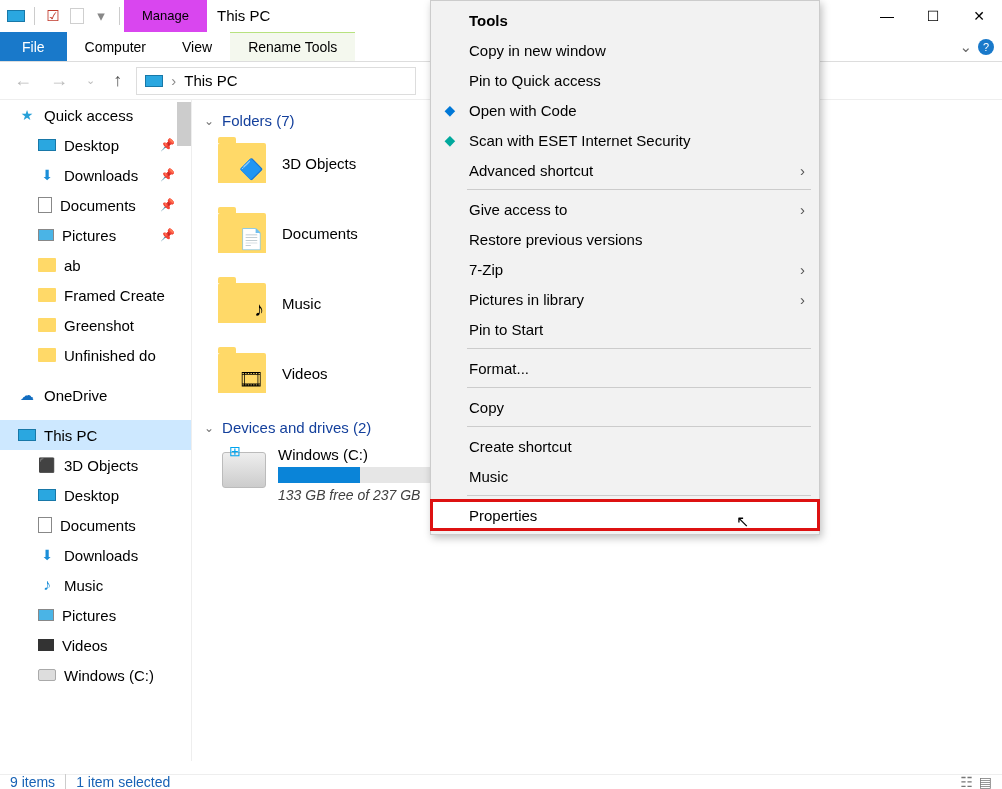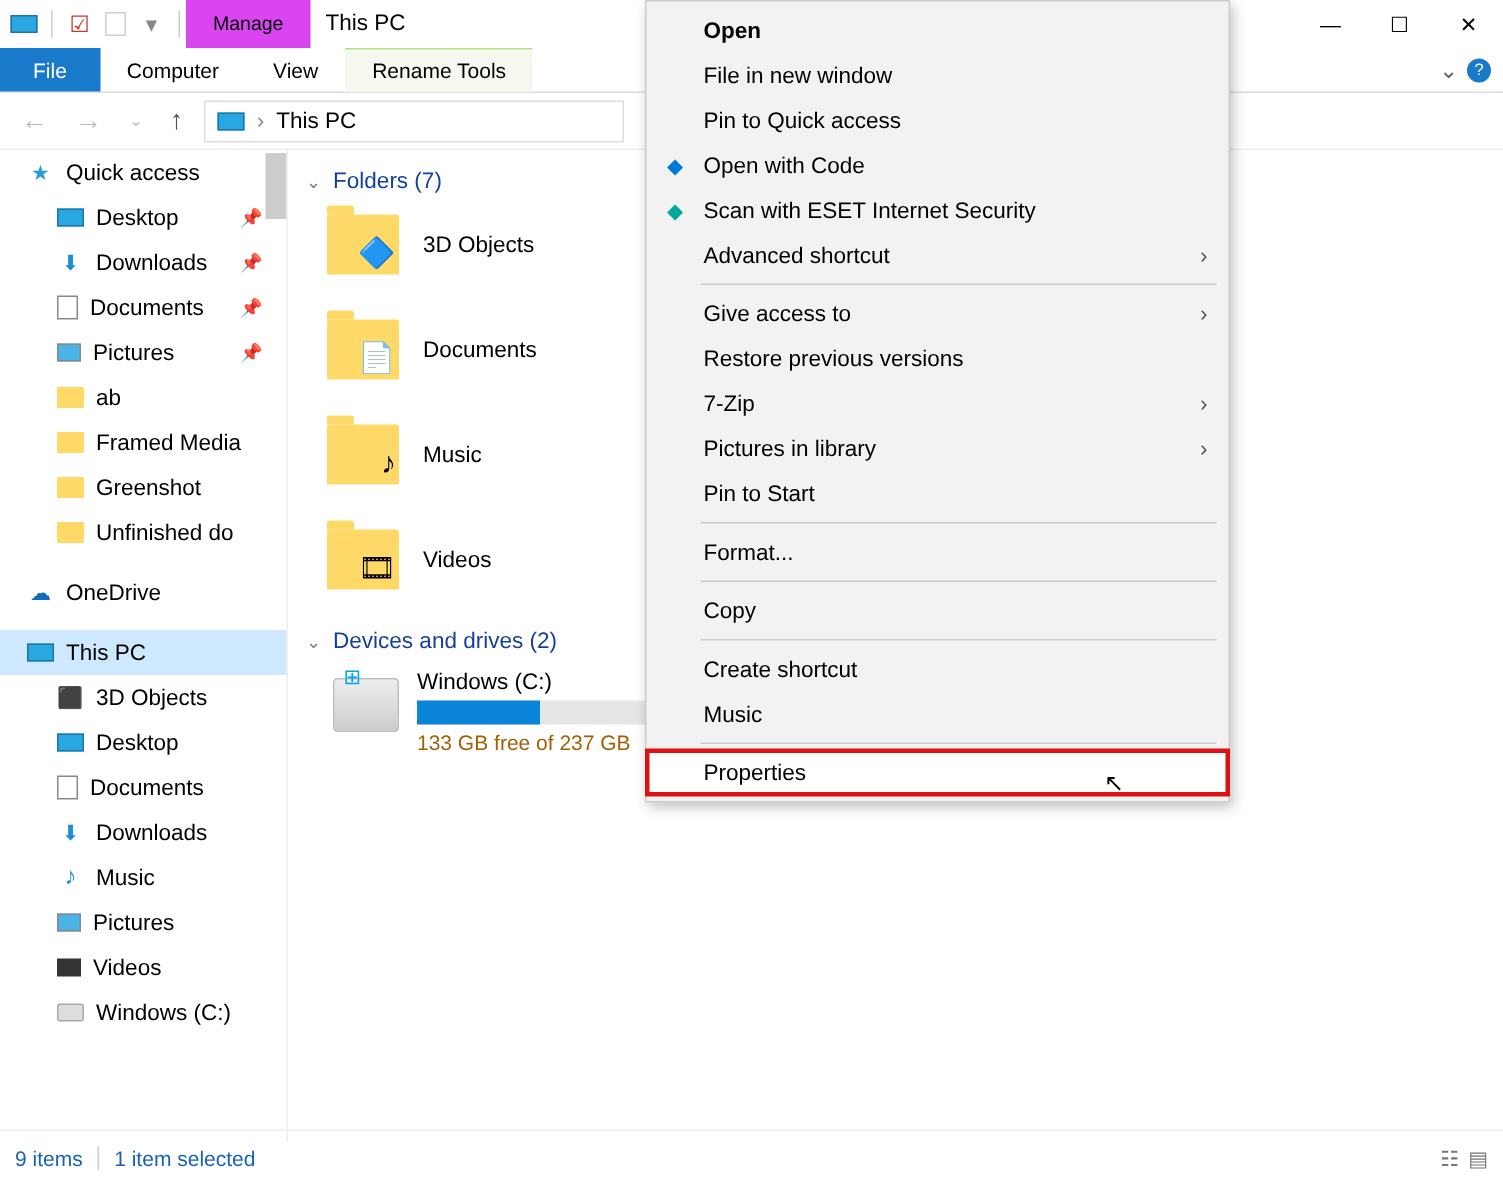--- a/index.html
+++ b/index.html
@@ -52,23 +52,23 @@
 
 .drives { display: flex; gap: 26px; padding-left: 14px; }
 .drive { width: 250px; padding: 4px; }
 .drive.selected { background: #cde8ff; outline: 1px solid #8fc9ff; }
 .drive-body { display: flex; gap: 12px; align-items: flex-start; }
 .drive-icon { width: 44px; height: 36px; background: linear-gradient(#eee,#ccc); border: 1px solid #bbb; border-radius: 3px; margin-top: 6px; position: relative; }
 .drive-icon .win { position:absolute; top:-10px; left:6px; font-size:14px; color:#00a4ef; }
 .drive-info { flex: 1; }
 .drive-bar { height: 16px; background: #e6e6e6; margin: 4px 0; position: relative; }
 .drive-bar .fill { position: absolute; left: 0; top: 0; bottom: 0; background: #0a84d8; }
-.drive-free { color: #a16207; font-size: 14px; }
-
-.statusbar { position: absolute; bottom: 0; left: 0; right: 0; height: 36px; border-top: 1px solid #eee; display: flex; align-items: center; padding: 0 10px; gap: 10px; color: #1862b5; font-size: 14px; }
+.drive-free { color: #404040; font-size: 14px; font-style: italic; }
+
+.statusbar { position: absolute; bottom: 0; left: 0; right: 0; height: 15px; border-top: 1px solid #eee; display: flex; align-items: center; padding: 0 10px; gap: 10px; color: #1862b5; font-size: 14px; }
 .statusbar .sep { width: 1px; height: 16px; background: #ccc; }
 .statusbar .right-icons { margin-left: auto; display: flex; gap: 6px; color: #777; }
 
 
 .context-menu { position: absolute; left: 430px; top: 0; width: 390px; background: #f2f2f2; border: 1px solid #ccc; box-shadow: 2px 3px 8px rgba(0,0,0,0.25); padding: 4px 0; }
 .context-menu .item { display: flex; align-items: center; height: 30px; padding-left: 38px; padding-right: 14px; font-size: 15px; position: relative; }
 .context-menu .item.bold { font-weight: 600; }
 .context-menu .item .ico { position: absolute; left: 10px; width: 18px; height: 18px; display: flex; align-items: center; justify-content: center; font-size: 14px; }
 .context-menu .item .sub { margin-left: auto; color: #555; }
 .context-menu .sep { height: 1px; background: #ccc; margin: 4px 8px 4px 36px; }
@@ -165,21 +165,21 @@
           <span class="ic pic"></span>
           <span>Pictures</span>
           <span class="pin" style="margin-left: auto; margin-right: 16px;">📌</span>
         </div>
         <div class="row sub">
           <span class="ic folder"></span>
           <span>ab</span>
         </div>
         <div class="row sub">
           <span class="ic folder"></span>
-          <span>Framed Media</span>
+          <span>Framed Create</span>
         </div>
         <div class="row sub">
           <span class="ic folder"></span>
           <span>Greenshot</span>
         </div>
         <div class="row sub">
           <span class="ic folder"></span>
           <span>Unfinished do</span>
         </div>
       </div>
@@ -301,24 +301,24 @@
   <span class="sep"></span>
   <span>1 item selected</span>
   <div class="right-icons">
     <span>☷</span>
     <span>▤</span>
   </div>
 </div>
 
 <div class="context-menu" id="context-menu">
     <div class="item bold">
-      <span>Open</span>
-    </div>
-    <div class="item">
-      <span>File in new window</span>
+      <span>Tools</span>
+    </div>
+    <div class="item">
+      <span>Copy in new window</span>
     </div>
     <div class="item">
       <span>Pin to Quick access</span>
     </div>
     <div class="item">
       <span class="ico" style="color: rgb(0, 120, 215);">◆</span>
       <span>Open with Code</span>
     </div>
     <div class="item">
       <span class="ico" style="color: rgb(0, 169, 157);">◆</span>

